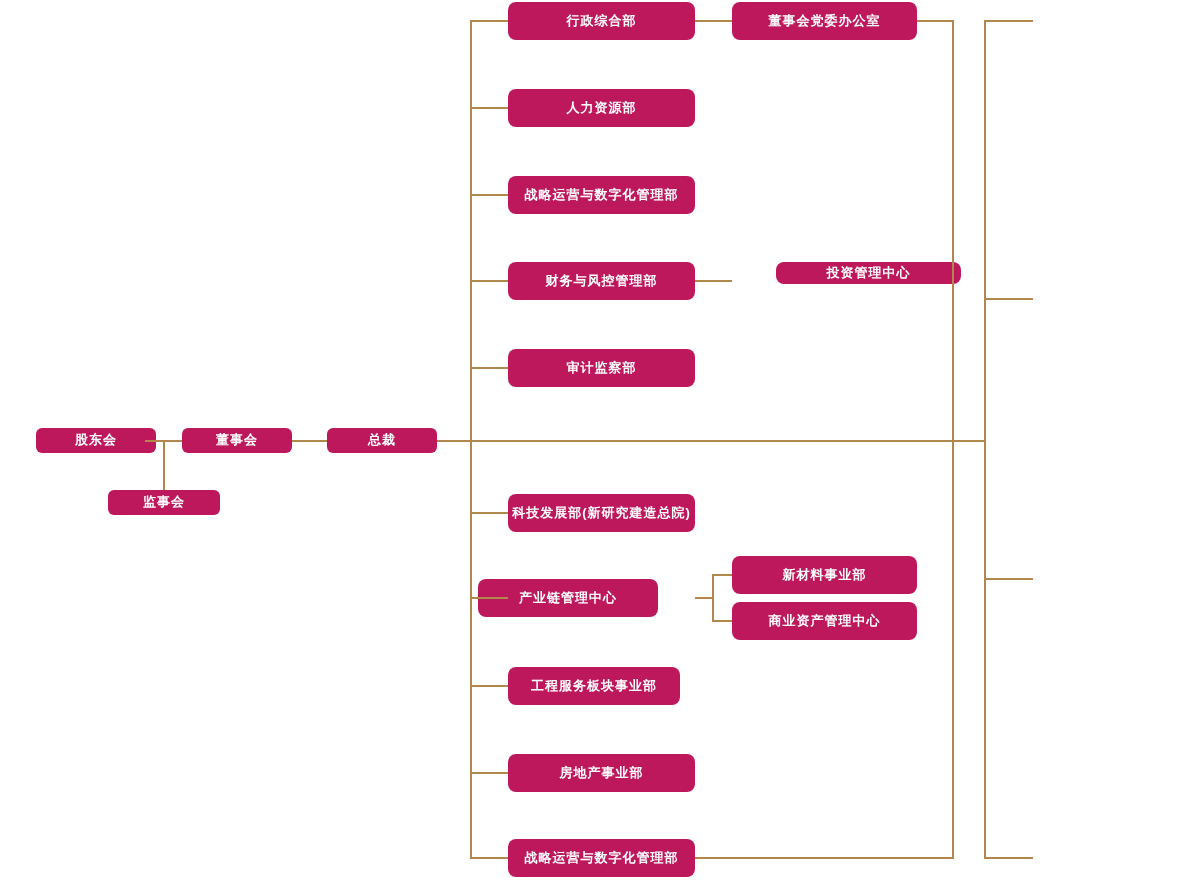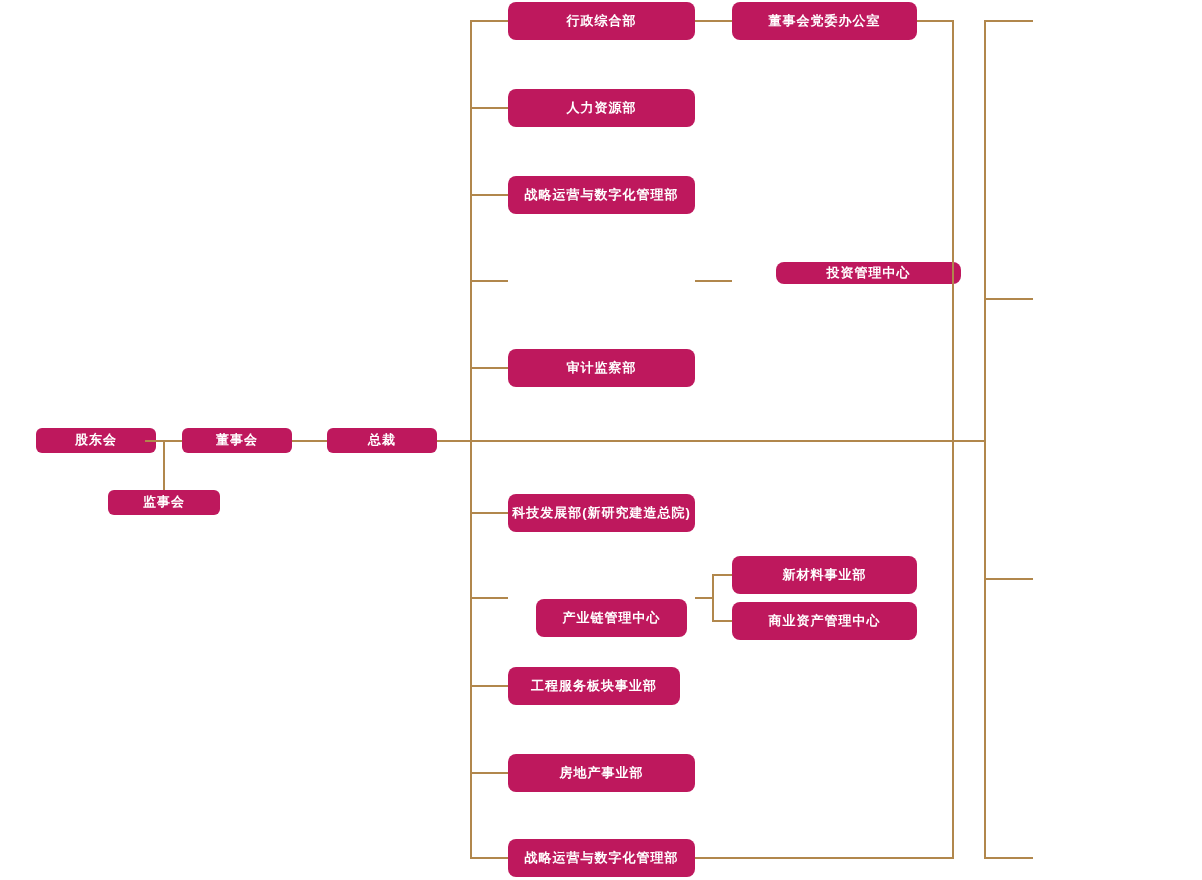--- a/index.html
+++ b/index.html
@@ -57,26 +57,27 @@
   <div class="node small" style="left:327px; top:428px; width:110px; height:25px;">总裁</div>
 
   <div class="node small" style="left:108px; top:490px; width:112px; height:25px;">监事会</div>
 
   <div class="node" style="left:508px; top:2px;   width:187px; height:38px;">行政综合部</div>
 
   <div class="node" style="left:508px; top:89px;  width:187px; height:38px;">人力资源部</div>
 
   <div class="node" style="left:508px; top:176px; width:187px; height:38px;">战略运营与数字化管理部</div>
 
+  <div class="node" style="left:508px; top:262px; width:187px; height:38px;">财务与风控管理部</div>
 
   <div class="node" style="left:508px; top:349px; width:187px; height:38px;">审计监察部</div>
 
   <div class="node" style="left:508px; top:494px; width:187px; height:38px;">科技发展部(新研究建造总院)</div>
 
-  <div class="node" style="left:536px; top:579px; width:151px; height:38px;margin-top:20px;">产业链管理中心</div>
+  <div class="node" style="left:478px; top:579px; width:180px; height:38px;">产业链管理中心</div>
 
   <div class="node" style="left:508px; top:667px; width:172px; height:38px;">工程服务板块事业部</div>
 
   <div class="node" style="left:508px; top:754px; width:187px; height:38px;">房地产事业部</div>
 
   <div class="node" style="left:508px; top:839px; width:187px; height:38px;">战略运营与数字化管理部</div>
 
   <div class="node" style="left:732px; top:2px;   width:185px; height:38px;">董事会党委办公室</div>
 
   <div class="node" style="left:776px; top:262px; width:185px; height:22px;">投资管理中心</div>

